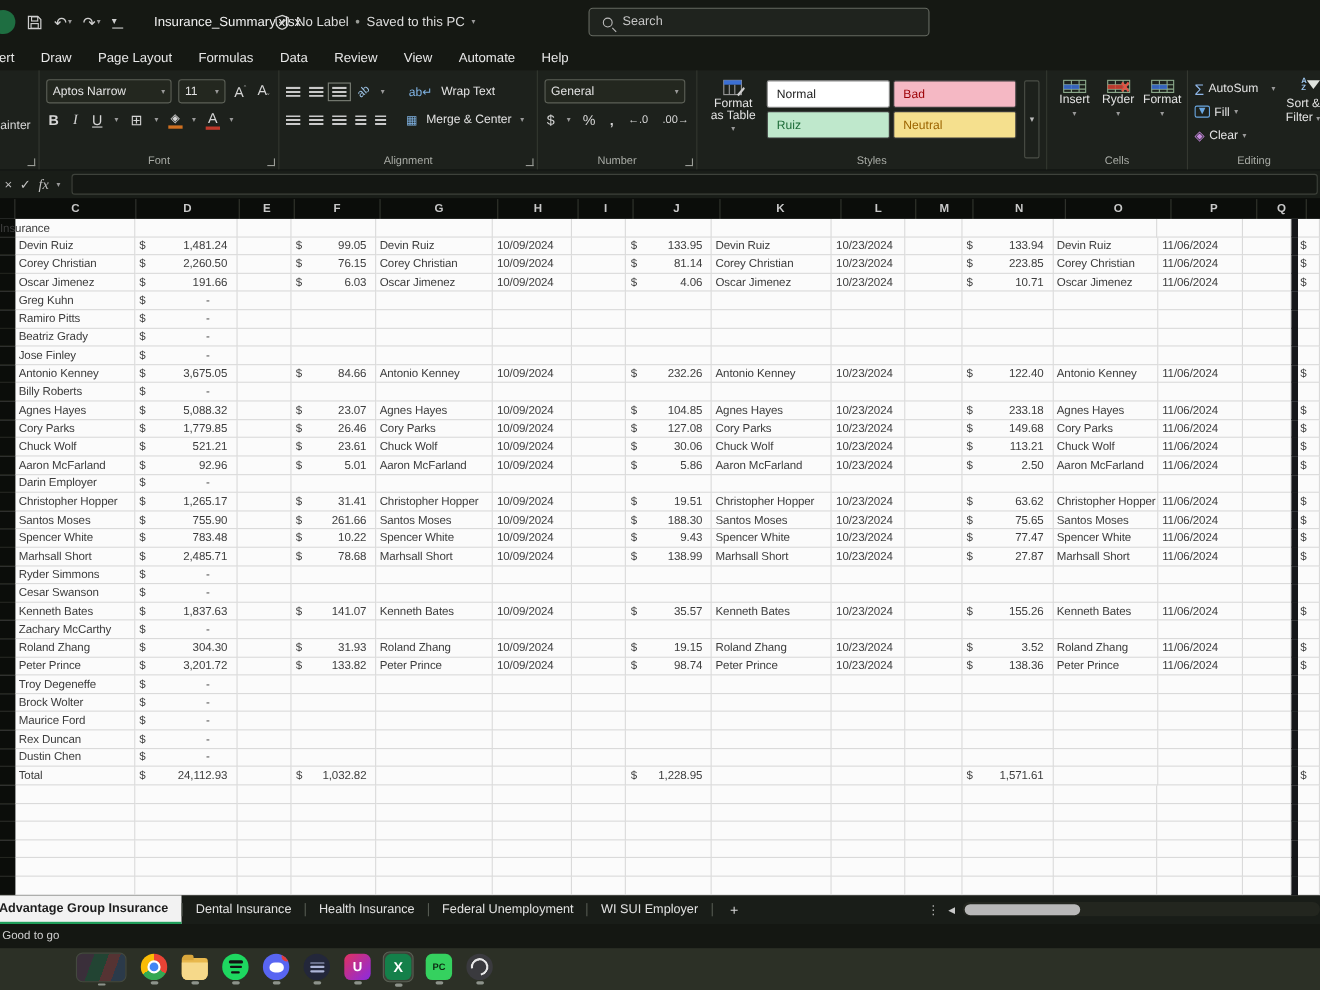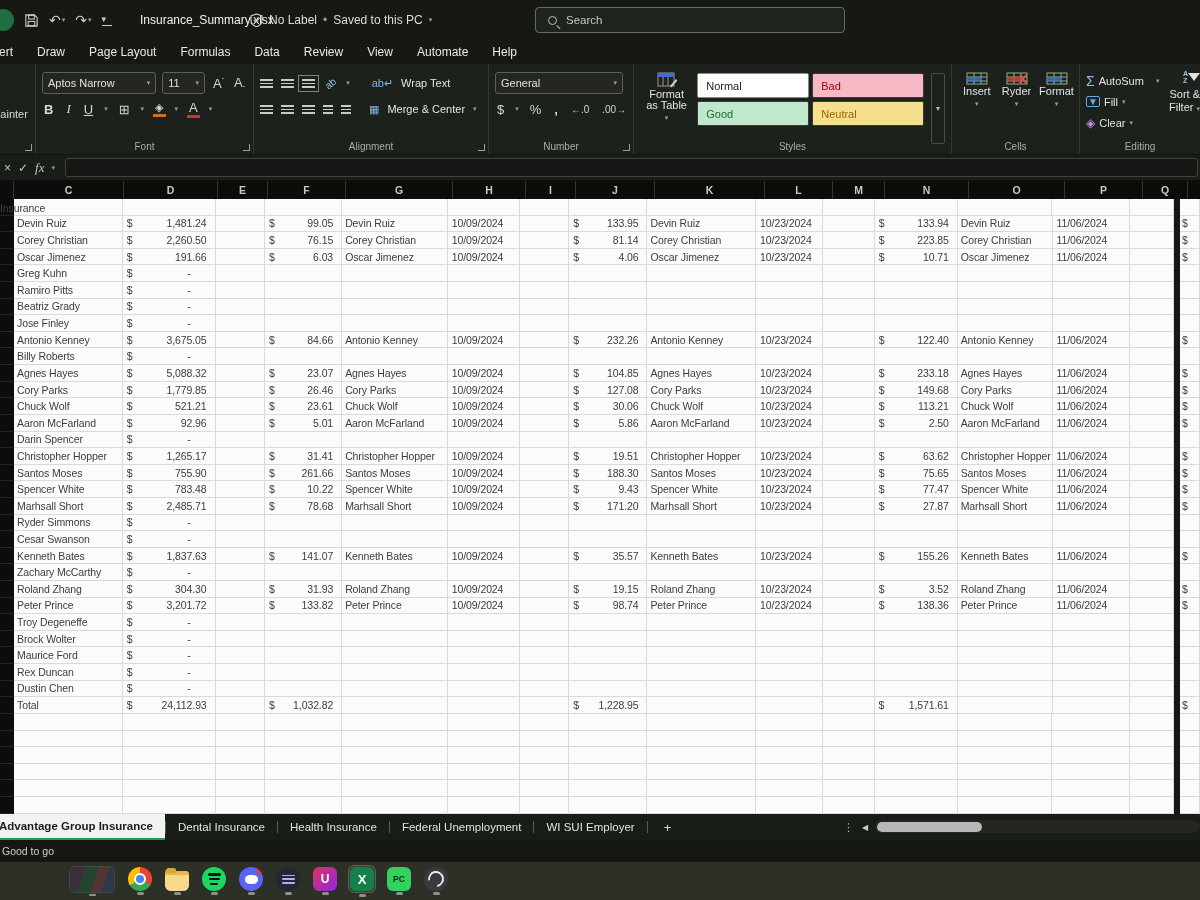--- a/index.html
+++ b/index.html
@@ -269,21 +269,21 @@
             <line x1="6" y1="5" x2="6" y2="14" stroke="#9a9a9a"></line>
             <line x1="11" y1="5" x2="11" y2="14" stroke="#9a9a9a"></line>
             <path d="M13 14 19 7l1.5 1.5-6 7z" fill="#cfcfcf"></path>
           </svg>
         <span>Format as Table</span>
           <span class="chv">▾</span>
       </div>
       <div class="stylegal" id="stylegal">
           <div class="stylecell" style="background: rgb(255, 255, 255); color: rgb(29, 29, 29); border-color: rgb(138, 138, 138);">Normal</div>
           <div class="stylecell" style="background: rgb(245, 184, 196); color: rgb(156, 0, 6); border-color: rgb(58, 58, 58);">Bad</div>
-          <div class="stylecell" style="background: rgb(191, 232, 204); color: rgb(29, 107, 56); border-color: rgb(58, 58, 58);">Good</div>
+          <div class="stylecell" style="background: rgb(191, 232, 204); color: rgb(29, 107, 56); border-color: rgb(58, 58, 58);">Ruiz</div>
           <div class="stylecell" style="background: rgb(245, 224, 142); color: rgb(156, 101, 0); border-color: rgb(58, 58, 58);">Neutral</div>
         </div>
       <div class="galstrip">▾</div>
       <div class="glabel">Styles</div>
     </div>
 
     <div class="rgroup" style="width:128px;flex-direction:row;gap:2px" id="cellsgroup">
       <div class="vbtn" style="width: 38px;">
           <svg class="cellicon" viewBox="0 0 22 13">
             <rect x="1" y="1" width="20" height="11" fill="none" stroke="#8fae8f"></rect>
@@ -775,21 +775,21 @@
           <span>2.50</span>
         </div>
         <div class="cell namec" style="width: 96px;">Aaron McFarland</div>
         <div class="cell datec" style="width: 78px;">11/06/2024</div>
         <div class="cell" style="width: 45px;"></div>
         <div class="rstrip"></div>
         <div class="cell rsliver">$</div>
       </div>
       <div class="grow">
         <div class="stub"></div>
-        <div class="cell namec" style="width: 110px;">Darin Spencer</div>
+        <div class="cell namec" style="width: 110px;">Darin Employer</div>
         <div class="cell money" style="width: 94px;">
           <span>$</span>
           <span class="mdash">-</span>
         </div>
         <div class="cell" style="width: 50px;"></div>
         <div class="cell" style="width: 78px;"></div>
         <div class="cell" style="width: 107px;"></div>
         <div class="cell" style="width: 73px;"></div>
         <div class="cell" style="width: 50px;"></div>
         <div class="cell" style="width: 79px;"></div>
@@ -909,21 +909,21 @@
         <div class="cell" style="width: 50px;"></div>
         <div class="cell money" style="width: 78px;">
           <span>$</span>
           <span>78.68</span>
         </div>
         <div class="cell namec" style="width: 107px;">Marhsall Short</div>
         <div class="cell datec" style="width: 73px;">10/09/2024</div>
         <div class="cell" style="width: 50px;"></div>
         <div class="cell money" style="width: 79px;">
           <span>$</span>
-          <span>171.20</span>
+          <span>138.99</span>
         </div>
         <div class="cell namec" style="width: 110px;">Marhsall Short</div>
         <div class="cell datec" style="width: 68px;">10/23/2024</div>
         <div class="cell" style="width: 52px;"></div>
         <div class="cell money" style="width: 84px;">
           <span>$</span>
           <span>27.87</span>
         </div>
         <div class="cell namec" style="width: 96px;">Marhsall Short</div>
         <div class="cell datec" style="width: 78px;">11/06/2024</div>

